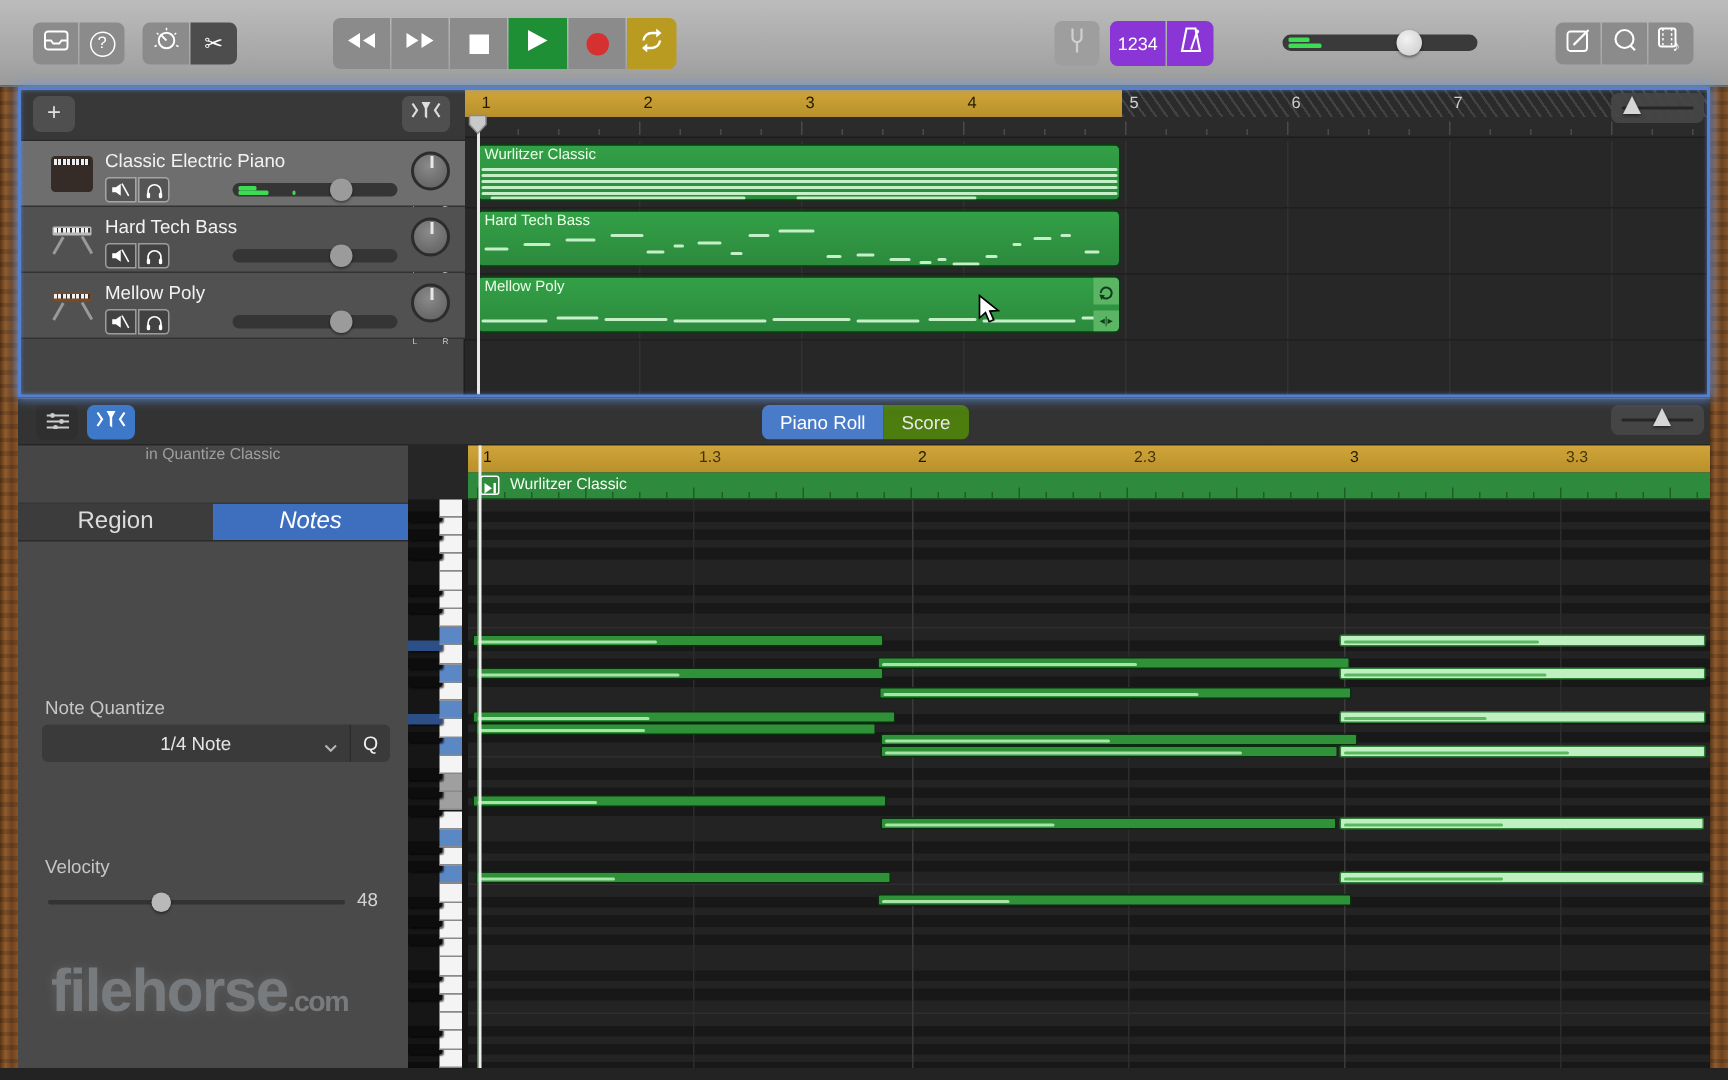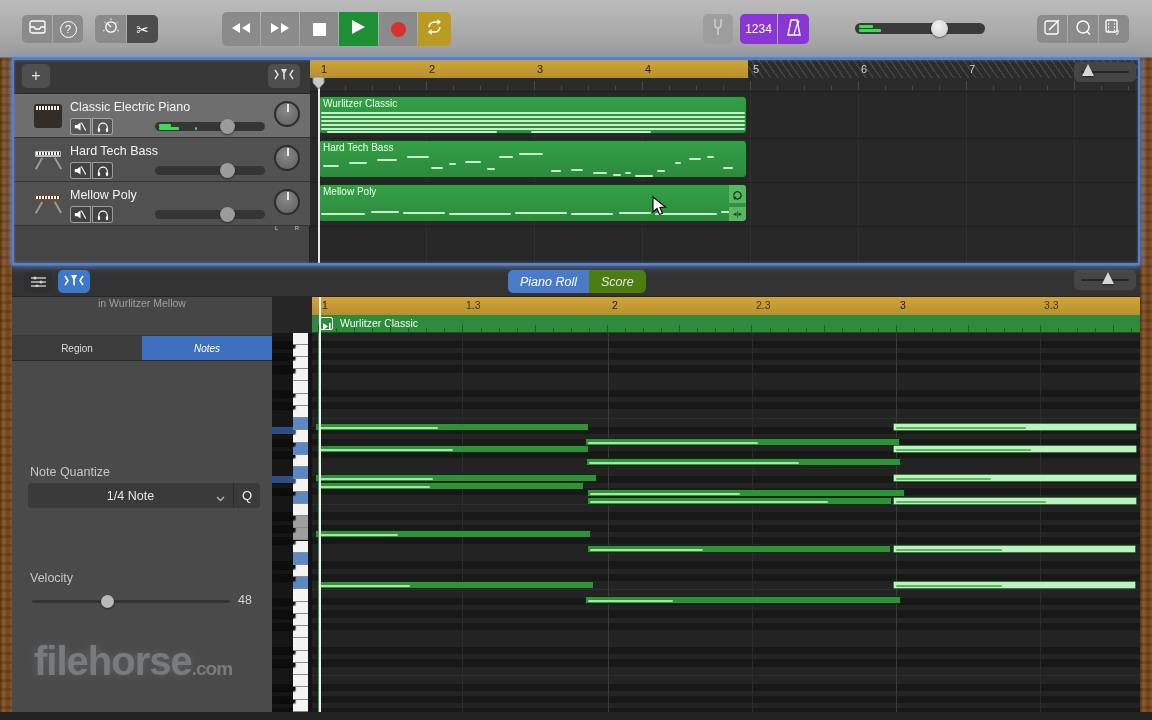--- a/index.html
+++ b/index.html
@@ -56,24 +56,24 @@
   .region .rtitle{position:absolute;left:4px;top:1px;font-size:10px;color:#eaffe8;}
   .rdash{position:absolute;background:#cdf4cf;border-radius:1px;opacity:.95;}
   .hover-tab{position:absolute;right:0;width:17px;display:flex;align-items:center;justify-content:center;background:#5cb564;color:#0d4016;}
   #playhead-pin{left:312px;top:76px;z-index:55;width:13px;height:14px;}
   #tr-playhead{left:318px;top:78px;width:1.5px;height:185px;background:#e8e8e8;z-index:54;}
   .zoom-slider{position:absolute;width:62px;height:20px;background:rgba(70,70,70,.92);border-radius:5px;z-index:57;}
   .zoom-line{position:absolute;left:7px;top:9px;right:7px;height:2px;background:#262626;border-radius:1px;}
   .zoom-thumb{position:absolute;top:2px;width:0;height:0;border-left:6px solid transparent;border-right:6px solid transparent;border-bottom:12px solid #d6d6d6;filter:drop-shadow(0 1px 1px rgba(0,0,0,.5));}
 
   
-  #ed-top{left:12px;top:265px;width:1128px;height:32px;background:#333;border-top:1px solid #555;border-bottom:1px solid #252525;font-style:italic;}
+  #ed-top{left:12px;top:265px;width:1128px;height:32px;background:#333;border-top:1px solid #555;border-bottom:1px solid #252525;}
   #ed-title{left:12px;top:297px;width:260px;height:39px;background:#464646;border-bottom:1px solid #363636;text-align:center;}
   #ed-tabs{left:12px;top:336px;width:260px;height:25px;display:flex;border-bottom:1px solid #2b2b2b;}
-  #ed-tabs>div{flex:1;display:flex;align-items:center;justify-content:center;font-size:10px;color:#dcdcdc;background:#3c3c3c;}
+  #ed-tabs>div{flex:1;display:flex;align-items:center;justify-content:center;font-size:16px;color:#dcdcdc;background:#3c3c3c;}
   #ed-tabs .active{background:#3e6fbe;color:#fff;font-style:italic;}
   #ed-body{left:12px;top:361px;width:260px;height:351px;background:#4a4a4a;}
   .ed-label{position:absolute;font-size:12.5px;color:#c6c6c6;}
   #tq-select{position:absolute;left:16px;top:122px;width:206px;height:25px;background:#3a3a3a;border-radius:4px 0 0 4px;border-right:1px solid #2b2b2b;color:#e6e6e6;font-size:12.5px;display:flex;align-items:center;justify-content:center;}
   #tq-q{position:absolute;left:222px;top:122px;width:26px;height:25px;background:#3a3a3a;border-radius:0 4px 4px 0;color:#efefef;font-size:13px;display:flex;align-items:center;justify-content:center;}
   #vel-track{position:absolute;left:20px;top:239px;width:198px;height:3px;background:#333;border-radius:2px;}
   #vel-thumb{position:absolute;top:-5px;width:13px;height:13px;border-radius:50%;background:#b9b9b9;box-shadow:0 1px 2px rgba(0,0,0,.5);}
   #vel-val{position:absolute;left:226px;top:232px;font-size:12.5px;color:#d2d2d2;}
   #watermark{position:absolute;left:22px;top:278px;color:#a7adb3;opacity:.5;font-weight:bold;letter-spacing:-1px;white-space:nowrap;}
   #watermark .wm-main{font-size:40px;text-shadow:0 0 8px rgba(255,255,255,.25);}
@@ -475,21 +475,21 @@
       <div class="view-tab" style="background:#4a7bc9;color:#fff;">Piano Roll</div>
       <div class="view-tab" style="background:#4d7c0f;color:#e8e8e8;">Score</div>
     </div>
   </div>
   <div class="zoom-slider" style="left:1074px;top:270px;">
     <div class="zoom-line"></div>
       <div class="zoom-thumb" style="left:28px;"></div>
   </div>
 
   <div id="ed-title" class="abs">
-    <div style="font-size:10.5px;color:#9f9f9f;">in Wurlitzer Mellow</div>
+    <div style="font-size:10.5px;color:#9f9f9f;">in Quantize Classic</div>
   </div>
   <div id="ed-tabs" class="abs">
     <div>Region</div>
     <div class="active">Notes</div>
   </div>
   <div id="ed-body" class="abs">
     <span class="ed-label" style="left:18px;top:104px;">Note Quantize</span>
     <div id="tq-select">
       <span>1/4 Note</span>
       <span style="position:absolute;right:8px;top:8px;"><svg width="9" height="6" viewBox="0 0 9 6">

